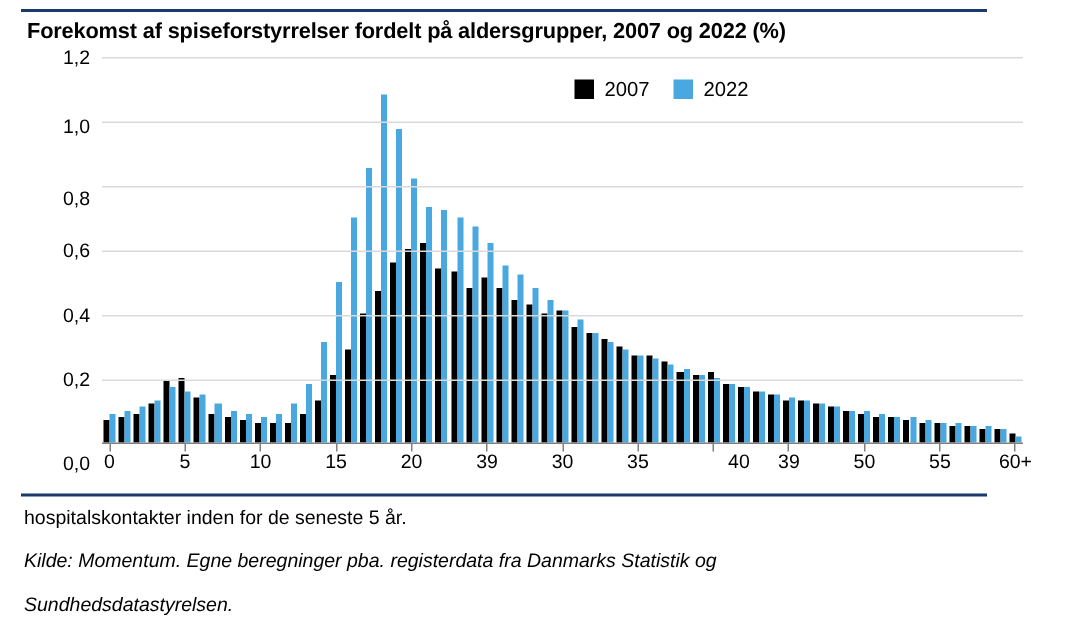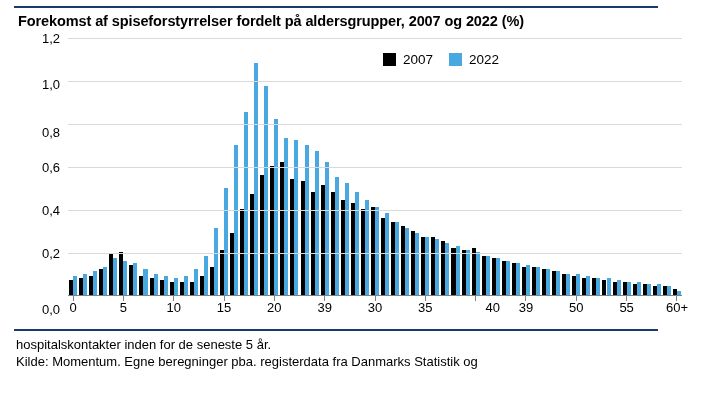--- a/index.html
+++ b/index.html
@@ -144,21 +144,22 @@
     position: absolute;
     left: 16px;
     right: 16px;
     top: 336px;
     font-size: 13px;
     line-height: 1.32;
     color: #000000;
   }
   .note-line { white-space: pre-wrap; }
   .source {
-    margin-top: 0;
+    font-style: italic;
+    margin-top: 12px;
   }
 </style>
 </head>
 <body>
 
 <div class="figure">
 
   <div class="rule-top"></div>
 
   <div class="title">Forekomst af spiseforstyrrelser fordelt på aldersgrupper, 2007 og 2022 (%)</div>
@@ -345,15 +346,16 @@
       <div class="xlabel" style="left: 558.311px;">50</div>
       <div class="xlabel" style="left: 608.639px;">55</div>
       <div class="xlabel" style="left: 658.967px;">60+</div>
     </div>
 
   <div class="rule-bottom"></div>
 
   <div class="notes">
     <div class="note-line">hospitalskontakter inden for de seneste 5 år.</div>
     <div class="note-line source">Kilde: Momentum. Egne beregninger pba. registerdata fra Danmarks Statistik og</div>
+    <div class="note-line source">Sundhedsdatastyrelsen.</div>
   </div>
 
 </div>
 
 </body></html>

